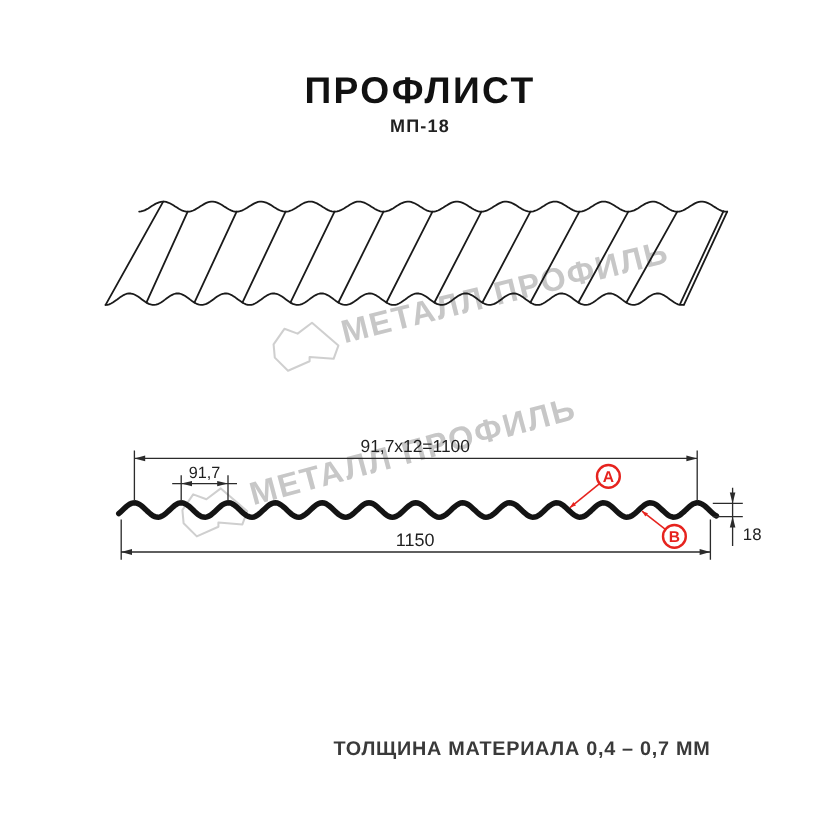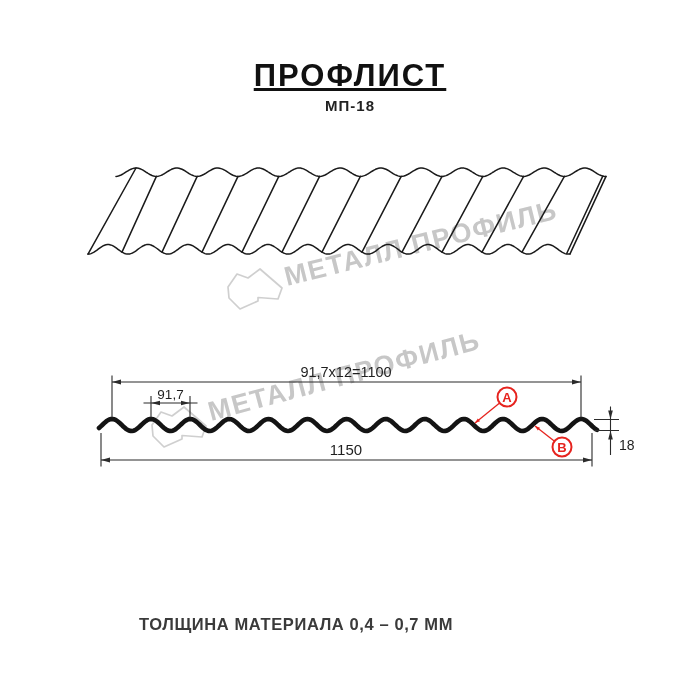--- a/index.html
+++ b/index.html
@@ -11,21 +11,20 @@
   }
   html,body{margin:0;padding:0;background:#fff;}
   .canvas{
     position:relative;width:700px;height:700px;background:#ffffff;
     font-family:"Liberation Sans","DejaVu Sans",sans-serif;overflow:hidden;
   }
   .header{position:absolute;top:60px;left:0;width:700px;text-align:center;}
   .title{
     margin:0;font-size:31px;font-weight:800;letter-spacing:2px;color:#111;
     line-height:1.05;
-    text-decoration:underline;
   }
   .subtitle{
     margin-top:4px;font-size:15px;font-weight:700;letter-spacing:1px;color:#222;
   }
   svg.drawing{position:absolute;left:0;top:0;}
   .wm-logo{fill:none;stroke:var(--watermark);stroke-width:1.7;stroke-linejoin:round;opacity:.85;}
   .wm-text{
     fill:var(--watermark);font-family:"Liberation Sans","DejaVu Sans",sans-serif;
     font-size:27px;font-weight:700;letter-spacing:1.5px;
   }
@@ -38,21 +37,21 @@
     font-size:14px;text-anchor:middle;
   }
   .marker-circle{fill:#ffffff;stroke:var(--accent);stroke-width:2;}
   .marker-letter{
     fill:var(--accent);font-family:"Liberation Sans","DejaVu Sans",sans-serif;
     font-size:13px;font-weight:700;text-anchor:middle;
   }
   .leader{stroke:var(--accent);stroke-width:1.3;fill:none;}
   .leader-tip{fill:var(--accent);stroke:none;}
   .footer{
-    position:absolute;top:615px;left:0;width:592px;text-align:center;
+    position:absolute;top:615px;left:0;width:592px;text-align:right;
     font-size:16.5px;font-weight:600;letter-spacing:.6px;color:var(--text);
   }
 </style>
 </head>
 <body>
 
 <div class="canvas">
 
   <div class="header">
     <h1 class="title">ПРОФЛИСТ</h1>

